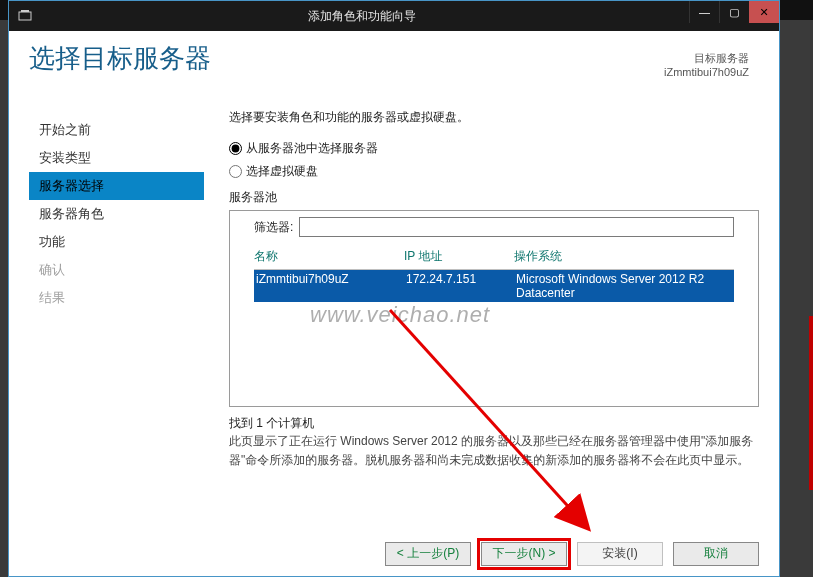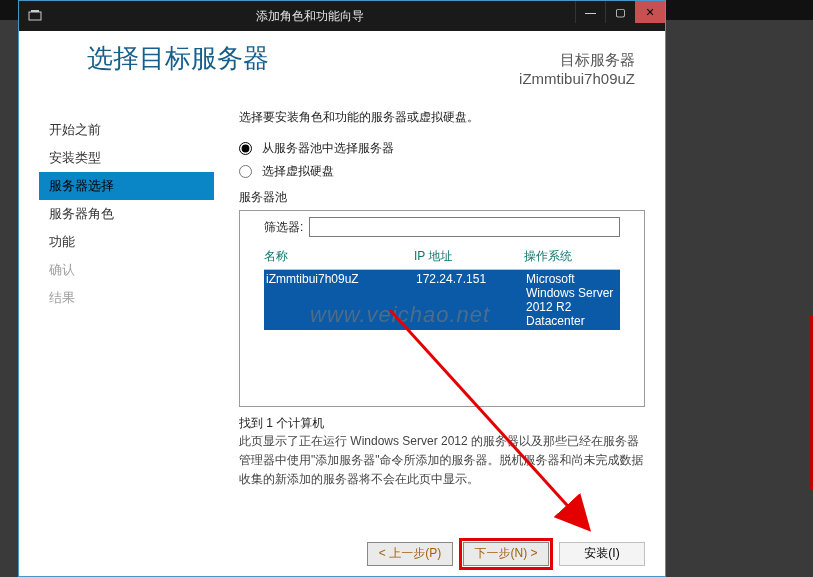--- a/index.html
+++ b/index.html
@@ -1,52 +1,52 @@
 <!DOCTYPE html>
 <html><head>
 <meta charset="utf-8">
 <style>
   * { box-sizing: border-box; margin: 0; padding: 0; font-family: "Microsoft YaHei", "Segoe UI", sans-serif; }
   body { background: #3a3a3a; width: 813px; height: 577px; position: relative; overflow: hidden; }
 
   .window {
-    position: absolute; left: 18px; top: 0; width: 648px; height: 577px;
+    position: absolute; left: 8px; top: 0; width: 772px; height: 577px;
     background: #fff; border: 1px solid #4895c7;
   }
 
   .titlebar {
     height: 30px; background: #1a1a1a; color: #fff;
     display: flex; align-items: center; position: relative;
   }
   .titlebar .icon { width: 20px; height: 20px; margin-left: 6px; display:flex; align-items:center; justify-content:center; }
   .titlebar .title { flex: 1; text-align: center; font-size: 12px; color: #e6e6e6; }
   .titlebar .controls { display: flex; height: 100%; }
   .titlebar .controls div { width: 30px; height: 22px; display:flex; align-items:center; justify-content:center; font-size:11px; }
   .ctrl-min, .ctrl-max { background:#1a1a1a; color:#fff; border-left:1px solid #333;}
   .ctrl-close { background:#c75050; color:#000; }
 
   .header-area {
     position: absolute; left: 20px; top: 40px; right: 20px; height: 60px;
   }
-  .heading { font-size: 26px; color: #175e8a; font-weight: 400; margin-left: 48px; }
-  .target-box { position:absolute; right: 10px; top: 10px; text-align: right; font-size: 15px; color:#555; }
+  .heading { font-size: 26px; color: #175e8a; font-weight: 400; }
+  .target-box { position:absolute; right: 10px; top: 10px; text-align: right; font-size: 11px; color:#555; }
 
   .sidebar {
     position: absolute; left: 20px; top: 115px; width: 175px;
   }
   .step { font-size: 13px; padding: 5px 10px; color:#333; }
   .step.active { background:#0a85c6; color:#000000; }
   .step.disabled { color:#a0a0a0; }
 
   .main {
     position:absolute; left: 220px; top: 108px; right: 20px; bottom: 0;
     font-size: 12px; color:#222;
   }
   .instr { margin-bottom: 14px; }
-  .radio { margin-bottom: 6px; display:flex; align-items:center; gap:10px; }
+  .radio { margin-bottom: 6px; display:flex; align-items:center; gap:4px; }
   .radio input { accent-color:#000; }
   .pool-label { margin-top: 9px; margin-bottom: 4px; }
   .pool-box { border:1px solid #9a9a9a; padding:6px 24px; }
   .filter-row { display:flex; align-items:center; gap:6px; margin-bottom:10px; border-bottom:1px solid transparent; }
   .filter-row input { flex:1; border:1px solid #7a7a7a; height:20px; padding:0 4px; font-size:12px; }
   .tbl-head { display:flex; font-size:12px; color:#0f766e; padding-bottom:4px; border-bottom:1px solid #bfbfbf; }
   .tbl-head div { padding-right:8px; }
   .c-name { width:150px; }
   .c-ip { width:110px; }
   .c-os { flex:1; }
@@ -56,24 +56,24 @@
   .count { margin-top:8px; }
   .note { line-height:1.6; color:#444; }
 
   .footer {
     position:absolute; left:0; right:0; bottom:0; height:45px;
     display:flex; justify-content:flex-end; align-items:center; gap:10px;
     padding-right:20px; background:#fff;
   }
   .btn {
     height:24px; min-width:86px; padding:0 10px; font-size:12px;
-    border:1px solid #888; background:#eaeaea; color:#a16207;
+    border:1px solid #888; background:#eaeaea; color:#15803d;
     display:flex; align-items:center; justify-content:center;
   }
-  .btn.disabled { color:#000000; border-color:#c0c0c0; background:#f4f4f4; }
+  .btn.disabled { color:#404040; border-color:#c0c0c0; background:#f4f4f4; }
   .btn.hot { outline:3px solid #e40000; outline-offset:1px; }
 
   .arrow {
     position:absolute; left:380px; top:300px; width:230px; height:245px;
     pointer-events:none; z-index:50;
   }
 
   .watermark {
     position:absolute; left:310px; top:302px; font-size:22px; color:rgba(120,120,120,0.6);
     font-style:italic; letter-spacing:1px; pointer-events:none; z-index:40;
@@ -158,20 +158,21 @@
     </div>
 
     <div class="count">找到 1 个计算机</div>
     <div class="note">此页显示了正在运行 Windows Server 2012 的服务器以及那些已经在服务器管理器中使用"添加服务器"命令所添加的服务器。脱机服务器和尚未完成数据收集的新添加的服务器将不会在此页中显示。</div>
   </div>
 
   <div class="footer">
     <div class="btn">&lt; 上一步(P)</div>
     <div class="btn hot">下一步(N) &gt;</div>
     <div class="btn disabled">安装(I)</div>
+    <div class="btn">取消</div>
   </div>
 
 </div>
 
 <div class="watermark">www.veichao.net</div>
 
 <svg class="arrow" viewBox="0 0 230 245">
   <defs>
     <marker id="ah" markerWidth="12" markerHeight="12" refX="9" refY="6" orient="auto">
       <path d="M0,0 L12,6 L0,12 z" fill="#e40000"></path>

